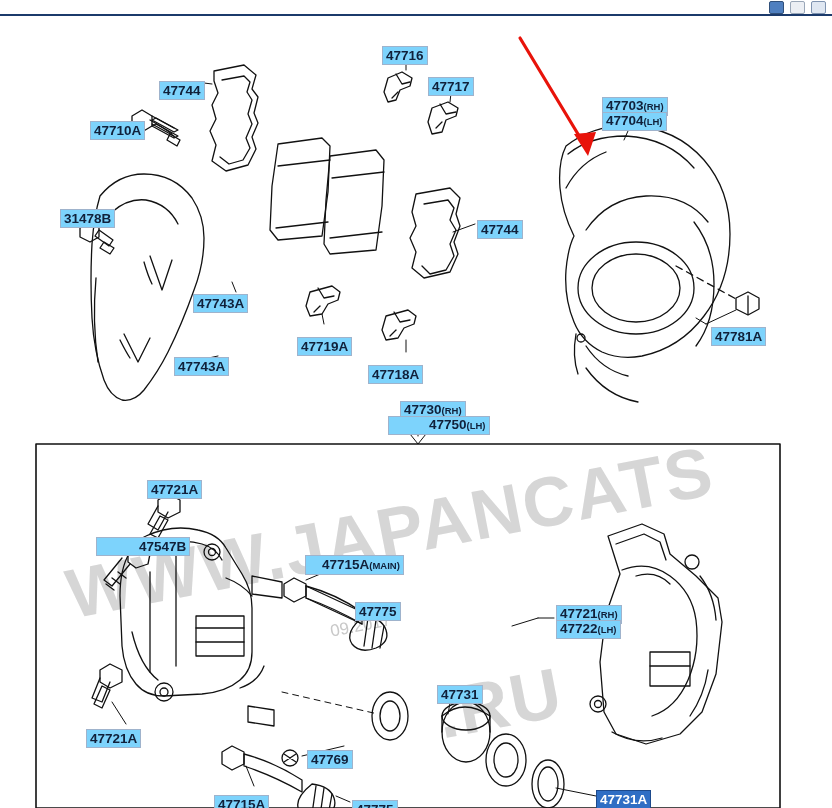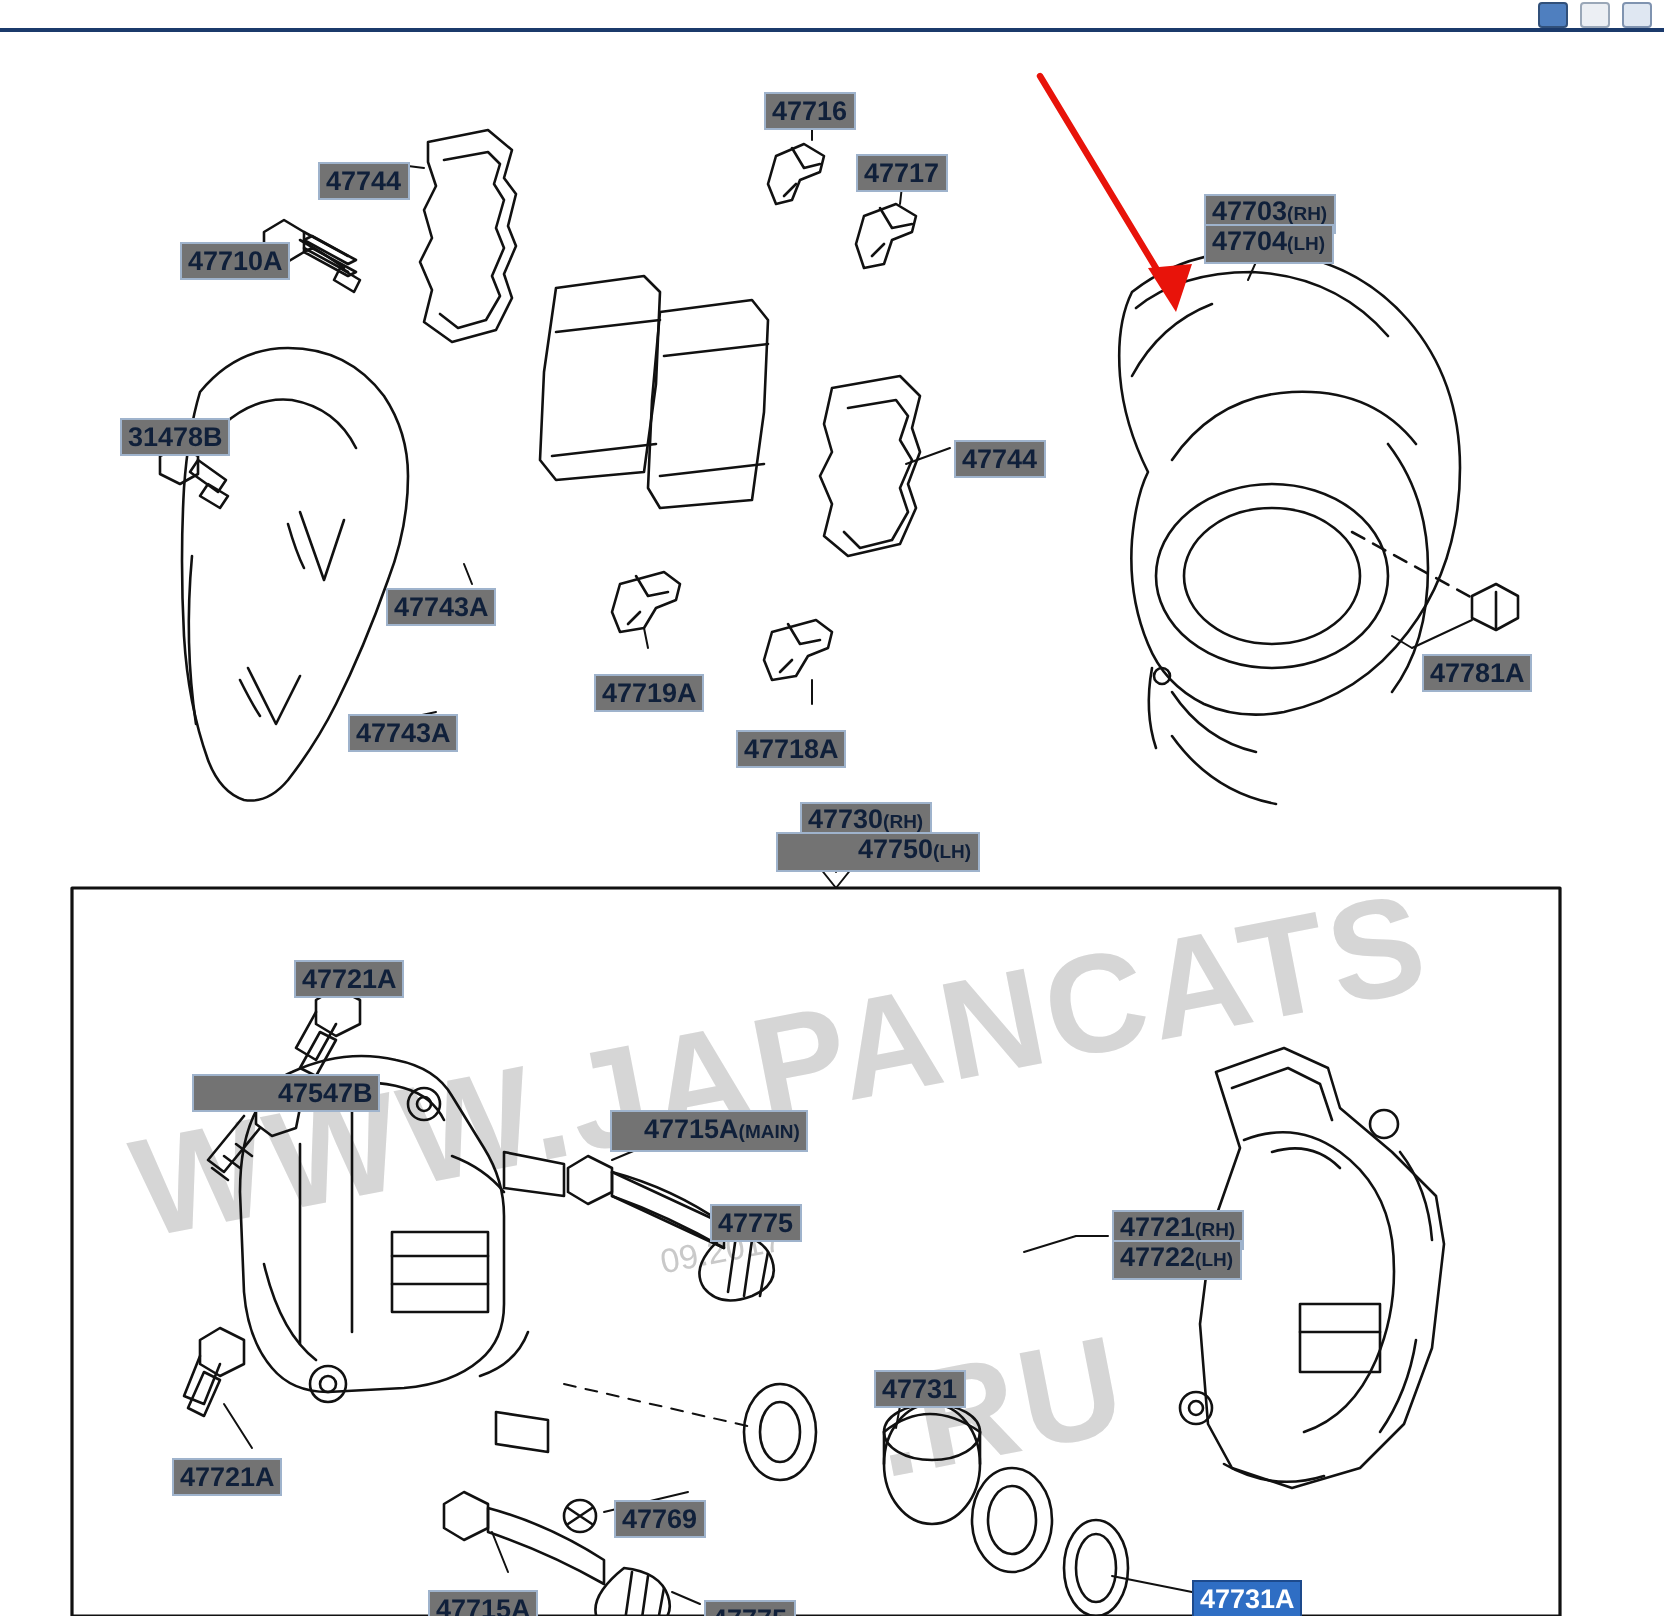--- a/index.html
+++ b/index.html
@@ -57,21 +57,21 @@
   .watermark span{display:block;}
   .wm-date{
     position:absolute;left:330px;top:600px;
     color:#c9c9c9;font-size:17px;transform:rotate(-11deg);
     font-family:"Liberation Sans", sans-serif;
   }
 
   
   .lbl{
     position:absolute;
-    background:#737373;
+    background:#7dd3fc;
     border:1px solid #9fb3cc;
     color:#10203a;
     font-size:13.5px;
     font-weight:bold;
     line-height:15px;
     padding:1px 3px;
     white-space:nowrap;
     font-family:"Liberation Sans", sans-serif;
   }
   .lbl .sub{font-size:9.5px;font-weight:bold;}

